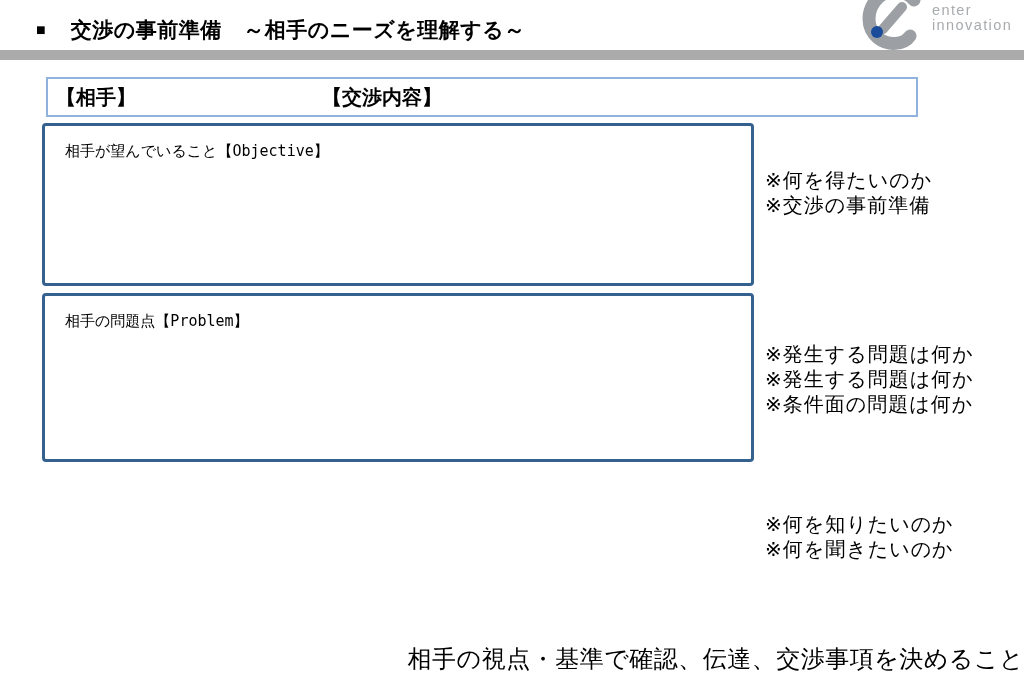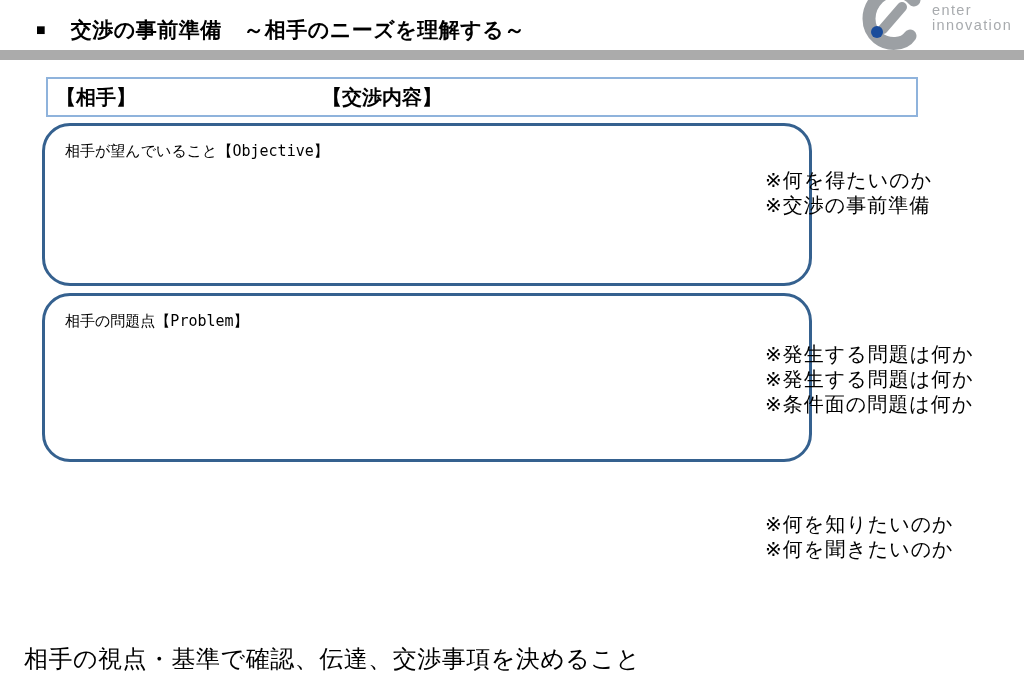--- a/index.html
+++ b/index.html
@@ -28,38 +28,38 @@
 
   
   .header-box{position:absolute;left:36px;top:77px;width:872px;height:40px;
     border:2px solid var(--header-border,#8FB3DC);box-sizing:border-box;background:#fff;margin-left:10px;}
   .header-box .hb-label{position:absolute;top:50%;transform:translateY(-50%);
     font-size:20px;font-weight:600;white-space:nowrap;}
   .hb-left{left:8px;}
   .hb-right{left:274px;}
 
   
-  .panel{position:absolute;left:42px;width:770px;box-sizing:border-box;background:#fff;
-    border:3px solid var(--panel-border,#35618F);border-radius:28px;padding-left:8px;}
+  .panel{position:absolute;left:42px;width:712px;box-sizing:border-box;background:#fff;
+    border:3px solid var(--panel-border,#35618F);border-radius:4px;padding-left:8px;}
   .panel-objective{top:123px;height:163px;}
   .panel-problem{top:293px;height:169px;}
   .panel-question{top:470px;height:166px;}
   .panel-label{position:absolute;left:20px;top:16px;font-size:15px;white-space:nowrap;
     font-family:"DejaVu Sans Mono","Liberation Mono",monospace;}
 
   
   .notes{position:absolute;left:765px;font-size:20px;line-height:25px;
     letter-spacing:1px;white-space:nowrap;}
   .notes-objective{top:168px;}
   .notes-problem{top:342px;}
   .notes-question{top:512px;}
 
   
   .footer{position:absolute;left:0;top:643px;width:1024px;box-sizing:border-box;
-    padding-left:24px;text-align:left;font-size:24px;font-weight:500;
+    padding-left:24px;text-align:right;font-size:24px;font-weight:500;
     letter-spacing:.5px;white-space:nowrap;}
 </style>
 </head>
 <body>
 
 <div class="slide">
 
   <div class="title-row">
     <span class="title-bullet">■</span>
     <h1 class="page-title">交渉の事前準備　～相手のニーズを理解する～</h1>

